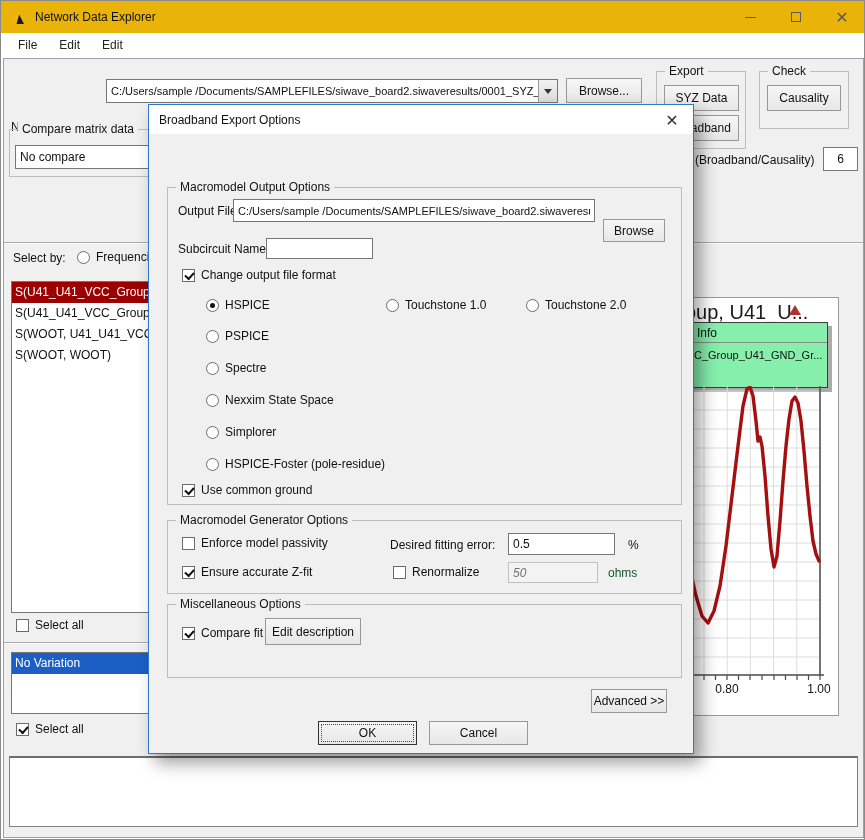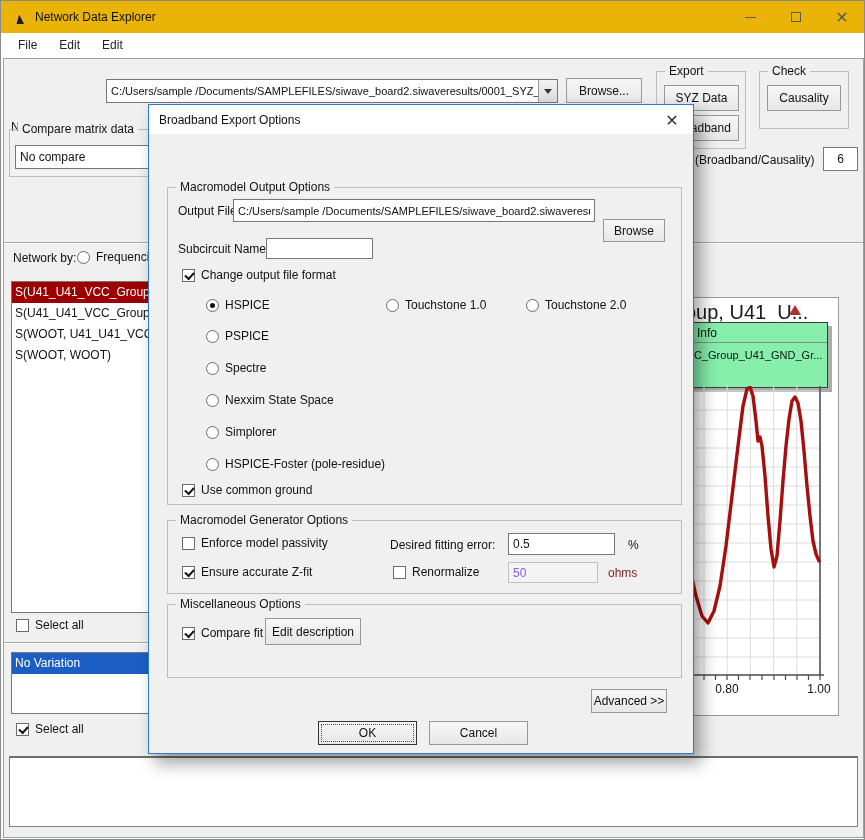--- a/index.html
+++ b/index.html
@@ -27,23 +27,23 @@
   
   .btn { position:absolute; display:flex; align-items:center; justify-content:center;
          background:linear-gradient(#f6f6f6,#e7e7e7); border:1px solid #989898; font-size:12px; color:#111; }
   .btn-default { border:1px solid #323232; outline:1px dotted #4a4a4a; outline-offset:-4px;text-align:right; }
   .gb { position:absolute; border:1px solid #bdbdbd; }
   .gbl { position:absolute; top:-8px; left:8px; background:#f0f0f0; padding:0 4px; font-size:12px; white-space:nowrap; }
   .dlg .gbl { background:#f0f0f0; }
   .inp { position:absolute; background:#fff; border:1px solid #767676; font-size:11px;
          padding:0 4px; overflow:hidden; white-space:nowrap; font-family:"Liberation Sans",sans-serif; color:#111; }
   input.inp { outline:none; }
-  .inp.disabled { background:#f3f3f3; border-color:#c2c2c2; color:#8b5cf6; }
+  .inp.disabled { background:#f3f3f3; border-color:#c2c2c2; color:#737373;font-style:italic; }
   .lbl { position:absolute; white-space:nowrap; font-size:12px; }
-  .lbl-gray { color:#7f1d1d; }
+  .lbl-gray { color:#14532d; }
   
   .combo { position:absolute; background:#fff; border:1px solid #767676; display:flex; align-items:stretch; overflow:hidden; }
   .combo .val { flex:1; font-size:11px; padding:2px 4px; white-space:nowrap; overflow:hidden; display:flex; align-items:center;}
   .combo .arrow { width:19px; border-left:1px solid #989898; background:linear-gradient(#f2f2f2,#dcdcdc); display:flex; align-items:center; justify-content:center; }
   .tri-down { width:0; height:0; border-left:4px solid transparent; border-right:4px solid transparent; border-top:5px solid #333; }
   
   .cb, .rad { position:absolute; display:flex; align-items:center; gap:6px; font-size:12px; white-space:nowrap; }
   .cbx { width:13px; height:13px; background:#fff; border:1px solid #6b6b6b; position:relative; flex:none; }
   .cb.on .cbx::after { content:""; position:absolute; left:2px; top:2px; width:7px; height:4px;
         border-left:2px solid #101010; border-bottom:2px solid #101010; transform:rotate(-48deg); }
@@ -132,21 +132,21 @@
   </div>
   <div class="combo" style="left:14px; top:144px; width:280px; height:24px;">
     <span class="val" style="font-size:12px;">No compare</span>
     <span class="arrow">
         <span class="tri-down"></span>
       </span>
   </div>
 
   <div class="divider-h" style="left:3px; top:241px; width:859px;"></div>
 
-  <span class="lbl" style="left:12px; top:250px;">Network by:</span>
+  <span class="lbl" style="left:12px; top:250px;">Select by:</span>
   <div class="rad" style="left:76px; top:249px;">
     <span class="rdo"></span>
     <span>Frequencies</span>
   </div>
 
   <div id="sparam-list" class="lst" style="left:10px; top:280px; width:440px; height:332px;">
     <div class="it on">S(U41_U41_VCC_Group_U</div>
     <div class="it">S(U41_U41_VCC_Group_U</div>
     <div class="it">S(WOOT, U41_U41_VCC_G</div>
     <div class="it">S(WOOT, WOOT)</div>

